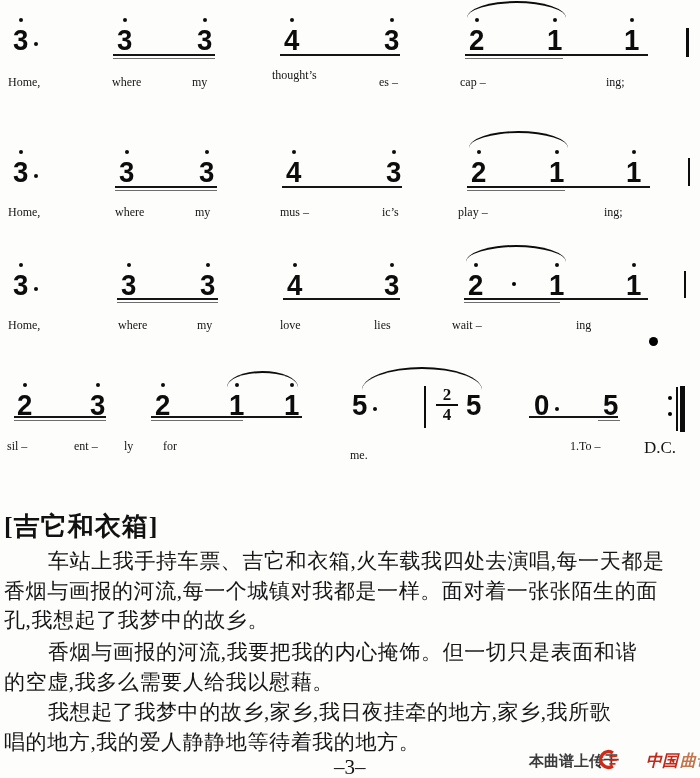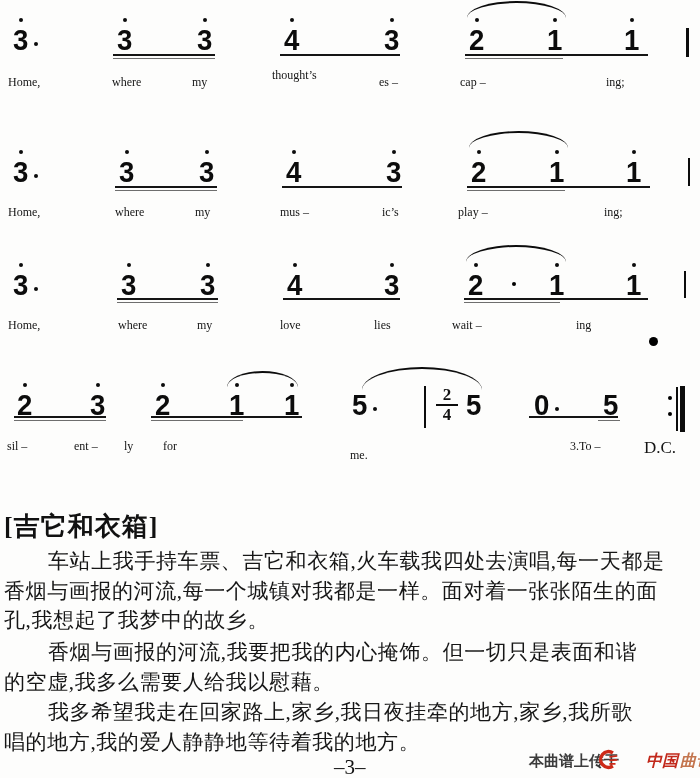--- a/index.html
+++ b/index.html
@@ -152,40 +152,40 @@
     <div class="ul" style="left: 529px; width: 89px; top: 416px;"></div>
     <div class="ul sub" style="left: 598px; width: 22px; top: 420px;"></div>
     <div class="slur" style="left: 227px; width: 71px; top: 371px; height: 14px;"></div>
     <div class="slur" style="left: 362px; width: 120px; top: 367px; height: 21px;"></div>
     <div class="bar" style="left: 424px; top: 386px; height: 42px; width: 1.5px;"></div>
     <div class="lyric" style="left: 7px; top: 435px;">sil –</div>
     <div class="lyric" style="left: 74px; top: 435px;">ent –</div>
     <div class="lyric" style="left: 124px; top: 435px;">ly</div>
     <div class="lyric" style="left: 163px; top: 435px;">for</div>
     <div class="lyric" style="left: 350px; top: 444px;">me.</div>
-    <div class="lyric" style="left: 570px; top: 435px;">3.To –</div>
+    <div class="lyric" style="left: 570px; top: 435px;">1.To –</div>
     <div class="lyric small" style="left: 644px; top: 437px;">D.C.</div>
     <div class="ts" style="left: 434px; top: 386px;">2</div>
     <div class="tsbar" style="left: 436px; width: 22px; top: 404px;"></div>
     <div class="ts" style="left: 434px; top: 406px;">4</div>
     <div class="fdot" style="left: 668px; top: 396px; width: 4px; height: 4px;"></div>
     <div class="fdot" style="left: 668px; top: 412px; width: 4px; height: 4px;"></div>
     <div class="bar" style="left: 676px; top: 387px; height: 44px; width: 1.5px;"></div>
     <div class="bar" style="left: 680px; top: 386px; height: 46px; width: 5px;"></div>
   </div>
 
 <div id="text-section">
   <div class="sec-header" style="left:4px;top:509px;">[吉它和衣箱]</div>
   <div id="cn-lines">
       <div class="cn-line" style="left: 48px; top: 547px;">车站上我手持车票、吉它和衣箱,火车载我四处去演唱,每一天都是</div>
       <div class="cn-line" style="left: 4px; top: 577px;">香烟与画报的河流,每一个城镇对我都是一样。面对着一张张陌生的面</div>
       <div class="cn-line" style="left: 4px; top: 606px; text-align: right;">孔,我想起了我梦中的故乡。</div>
       <div class="cn-line" style="left: 48px; top: 638px;">香烟与画报的河流,我要把我的内心掩饰。但一切只是表面和谐</div>
       <div class="cn-line" style="left: 4px; top: 668px;">的空虚,我多么需要人给我以慰藉。</div>
-      <div class="cn-line" style="left: 48px; top: 698px;">我多希望我走在回家路上,家乡,我日夜挂牵的地方,家乡,我所歌</div>
+      <div class="cn-line" style="left: 48px; top: 698px;">我想起了我梦中的故乡,家乡,我日夜挂牵的地方,家乡,我所歌</div>
       <div class="cn-line" style="left: 4px; top: 728px;">唱的地方,我的爱人静静地等待着我的地方。</div>
     </div>
 </div>
 
 <div id="footer">
   <div class="page-num" style="left:334px;top:755px;">–3–</div>
   <span class="wm wm-prefix" style="left:505px;top:752px;">本曲谱上传于</span>
   <span class="wm-logo" style="left:598px;top:749px;">
     <svg width="21" height="21" viewBox="0 0 24 24">
       <path d="M17 4.5 A9 9 0 1 0 17 19.5" stroke="#cd2a18" stroke-width="4" fill="none"></path>

